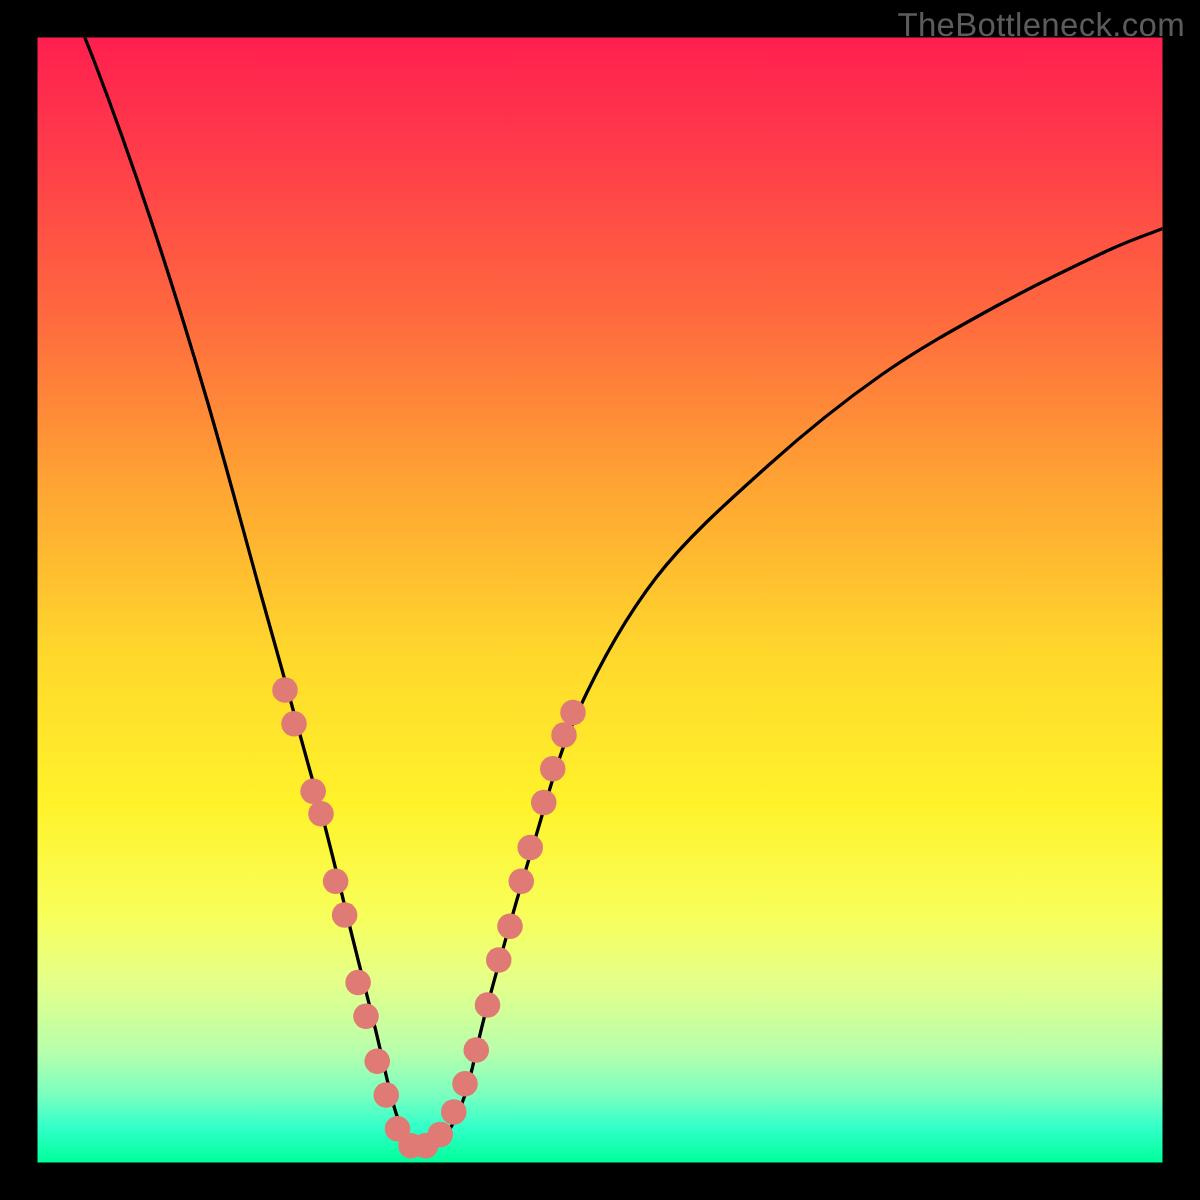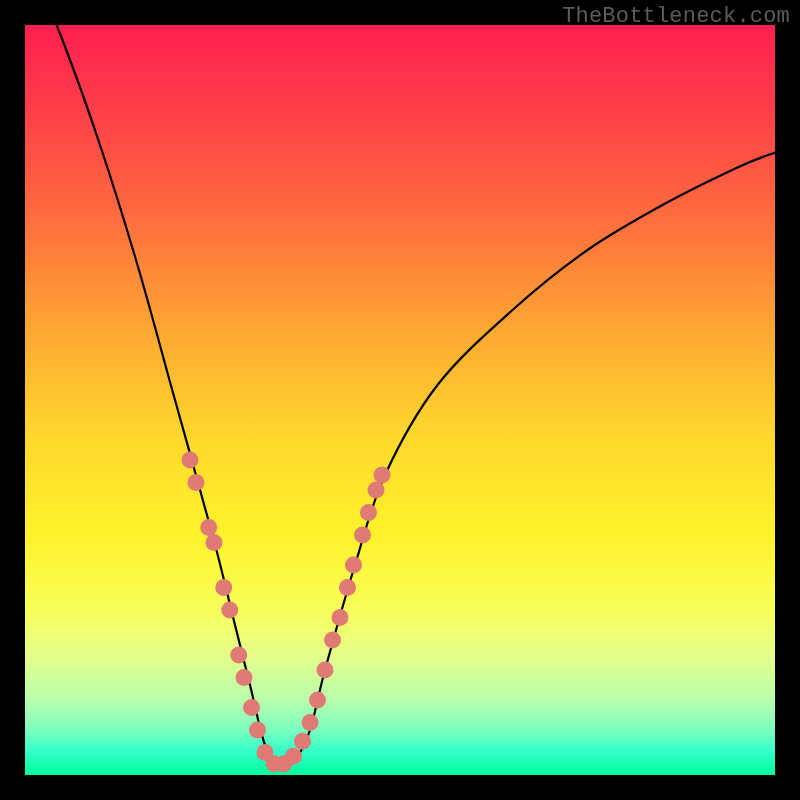--- a/index.html
+++ b/index.html
@@ -9,21 +9,20 @@
     height: 800px;
     background: #000;
     font-family: Arial, Helvetica, sans-serif;
     overflow: hidden;
   }
   .frame {
     position: relative;
     width: 800px;
     height: 800px;
     background: #000;
-    font-family: Liberation Mono, monospace;
   }
   .plot-area {
     position: absolute;
     left: 25px;
     top: 25px;
     width: 750px;
     height: 750px;
     background: linear-gradient(to bottom,
       #ff1f4f 0%,
       #ff3b4a 10%,

